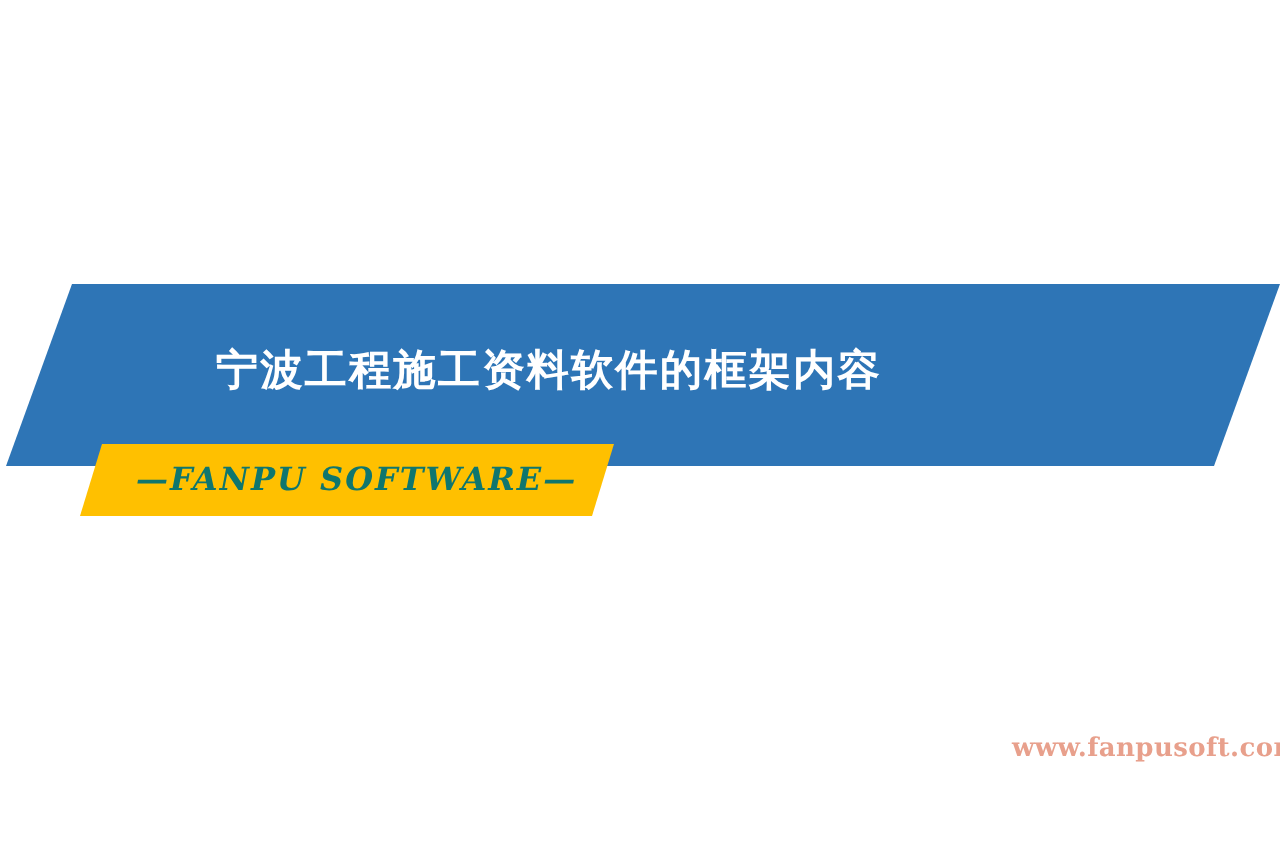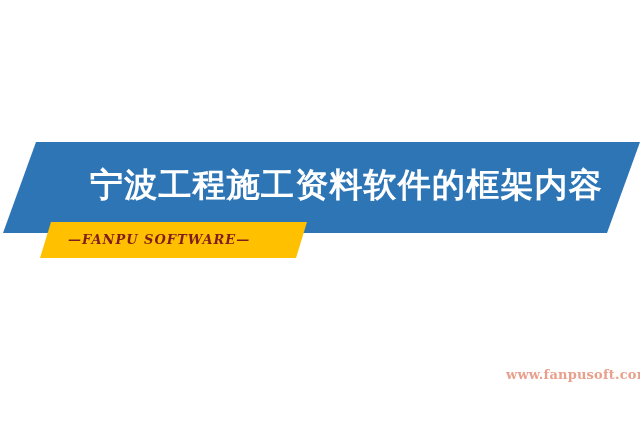--- a/index.html
+++ b/index.html
@@ -27,46 +27,46 @@
 
   .band-svg {
     position:absolute;
     left:0; top:0;
     width:640px; height:427px;
   }
 
   
   #title-text {
     position:absolute;
-    left:90px;
+    left:108px;
     top:163px;
     width:520px;
     height:44px;
     line-height:44px;
     color:#ffffff;
     font-family:"DejaVu Serif", "Liberation Serif", serif;
-    font-size:33px;
+    font-size:21px;
     font-weight:700;
     letter-spacing:1.2px;
     white-space:nowrap;
   }
 
   
   #subtitle-text {
     position:absolute;
     left:68px;
     top:228px;
     width:230px;
     height:24px;
     line-height:24px;
-    color:#7f1d1d;
+    color:#0f766e;
     font-family:"DejaVu Serif", "Liberation Serif", serif;
     font-style:italic;
     font-weight:600;
-    font-size:13px;
+    font-size:16px;
     letter-spacing:1px;
     white-space:nowrap;
   }
 
   
   #logo {
     position:absolute;
     left:503px;
     top:366px;
     width:134px;

